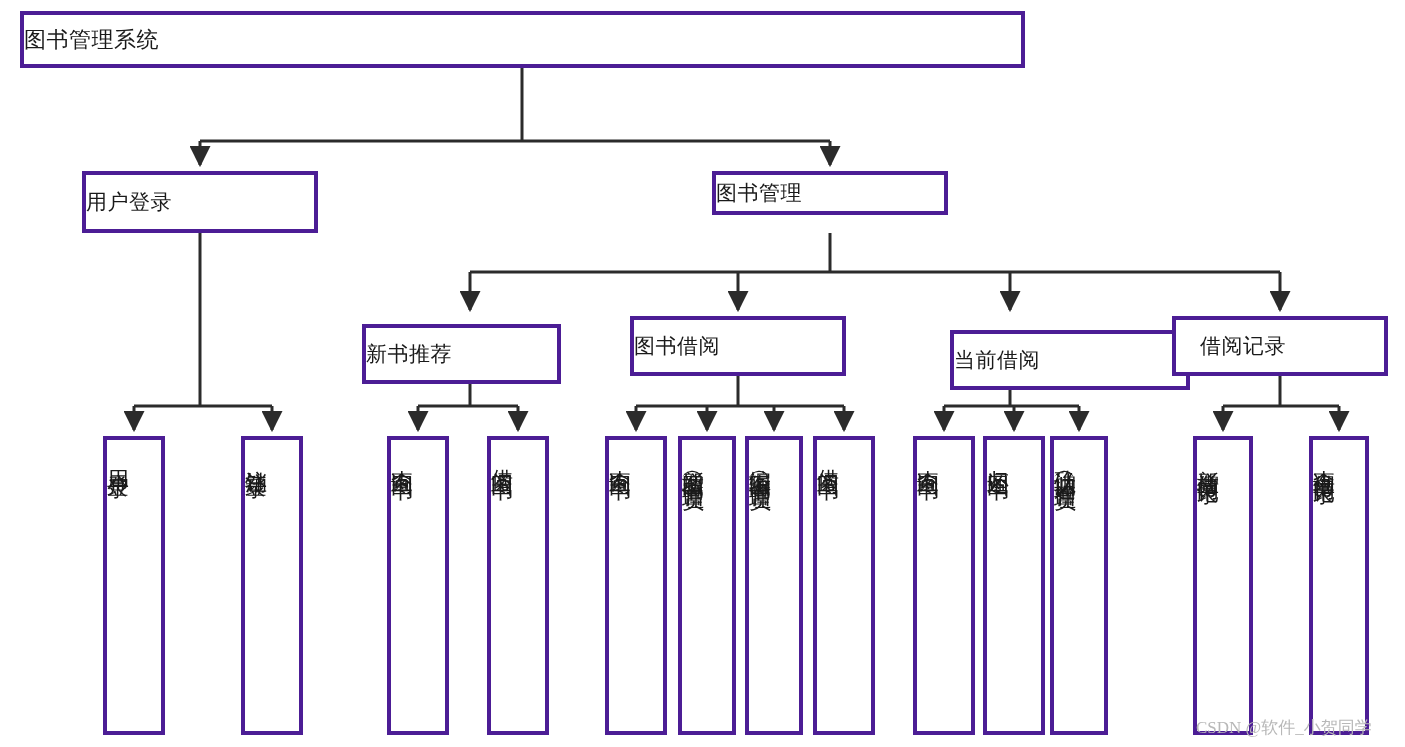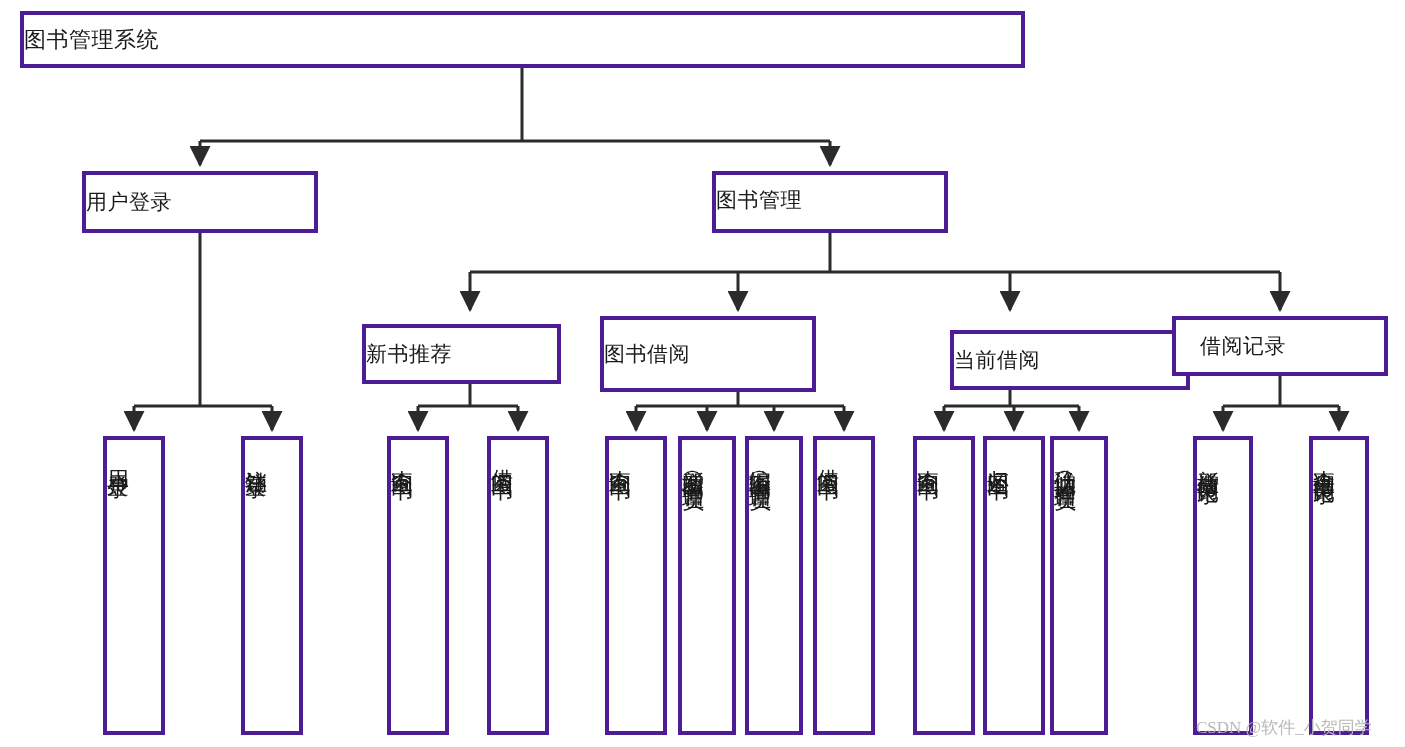--- a/index.html
+++ b/index.html
@@ -129,28 +129,28 @@
     </g>
   </svg>
 
   <div class="node h title" style="left: 20px; top: 11px; width: 1005px; height: 57px;">
     <span class="node-label">图书管理系统</span>
   </div>
 
   <div class="node h" style="left: 82px; top: 171px; width: 236px; height: 62px;">
     <span class="node-label">用户登录</span>
   </div>
-  <div class="node h" style="left: 712px; top: 171px; width: 236px; height: 62px; font-family: Liberation Mono, monospace;">
+  <div class="node h" style="left: 712px; top: 171px; width: 236px; height: 44px;">
     <span class="node-label">图书管理</span>
   </div>
 
   <div class="node h" style="left: 362px; top: 324px; width: 199px; height: 60px;">
     <span class="node-label">新书推荐</span>
   </div>
-  <div class="node h" style="left: 600px; top: 316px; width: 216px; height: 76px;">
+  <div class="node h" style="left: 630px; top: 316px; width: 216px; height: 60px;">
     <span class="node-label">图书借阅</span>
   </div>
   <div class="node h" style="left: 902px; top: 330px; width: 240px; height: 60px; margin-left: 48px;">
     <span class="node-label">当前借阅</span>
   </div>
   <div class="node h" style="left: 1172px; top: 316px; width: 216px; height: 60px; padding-left: 24px;">
     <span class="node-label">借阅记录</span>
   </div>
 
   <div class="node v" style="left: 103px; top: 436px; width: 62px; height: 299px;">

